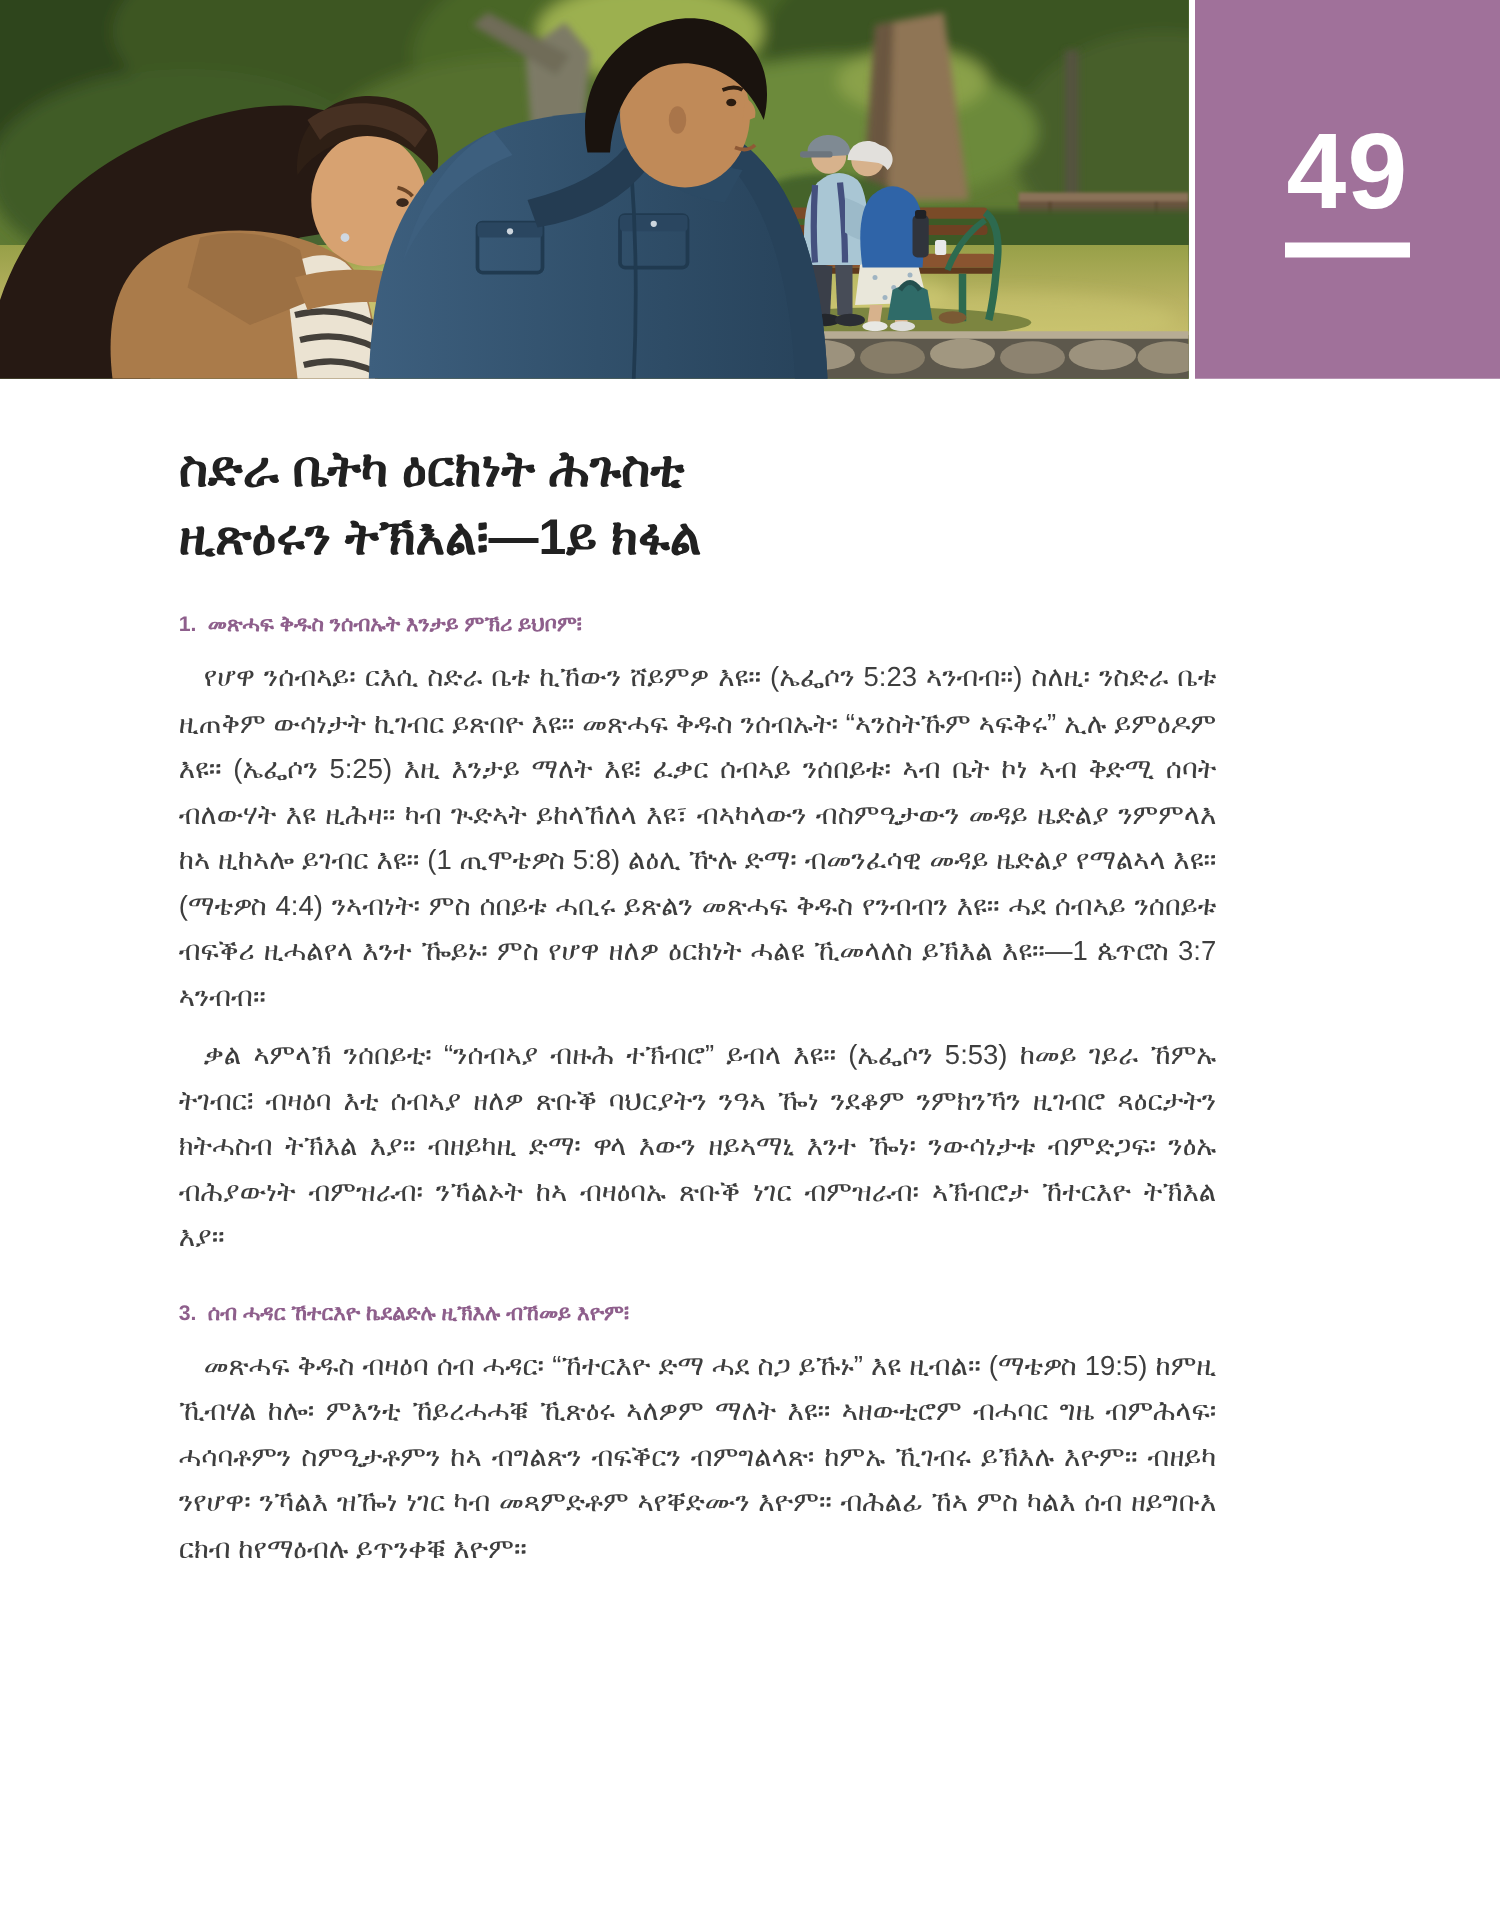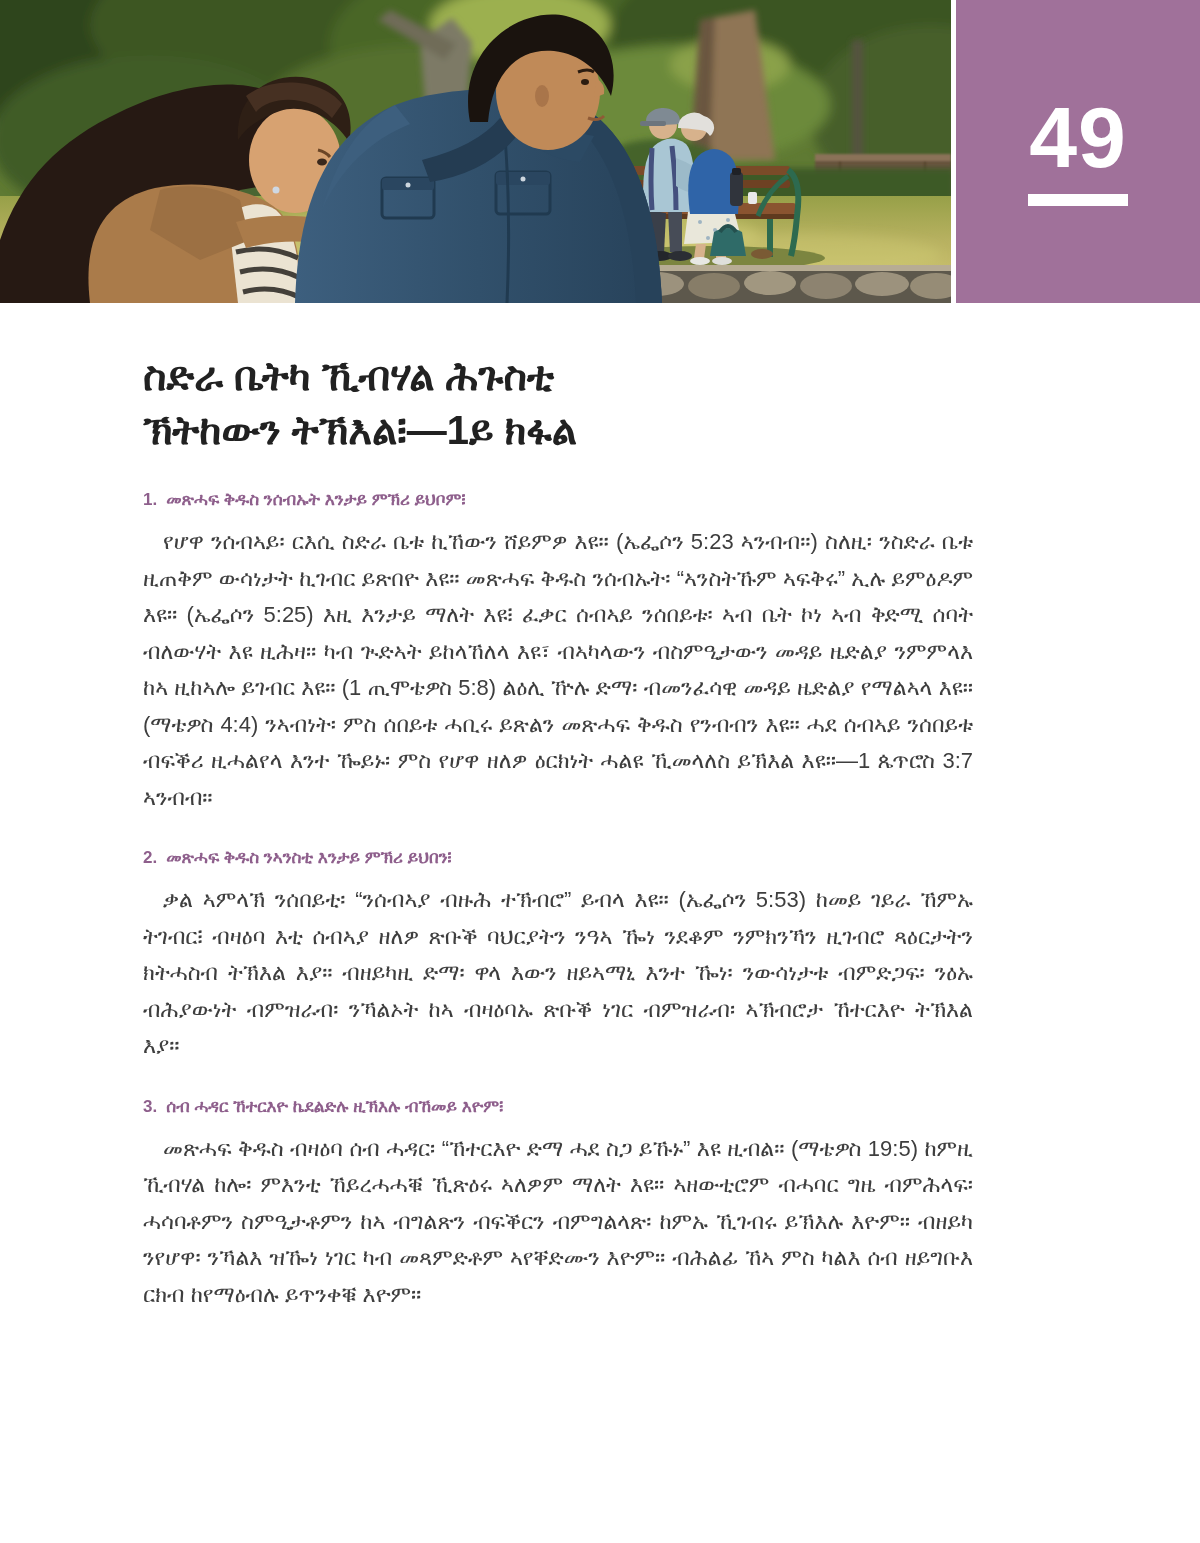--- a/index.html
+++ b/index.html
@@ -213,33 +213,32 @@
       </svg>
     </div>
 
     <div class="chapter-box">
       <div class="chapter-num">49</div>
       <div class="chapter-rule"></div>
     </div>
   </div>
 
   <h1 class="title">
-    <span>ስድራ ቤትካ ኺብሃል ሕጉስቲ</span>
-    <span>ኽትከውን ትኽእል፧—1ይ ክፋል</span>
+    <span>ስድራ ቤትካ ዕርክነት ሕጉስቲ</span>
+    <span>ዚጽዕሩን ትኽእል፧—1ይ ክፋል</span>
   </h1>
 
   <div class="content">
 
     <section>
       <h2 class="sec-h"><span class="sec-num">1.</span><span>መጽሓፍ ቅዱስ ንሰብኡት እንታይ ምኽሪ ይህቦም፧</span></h2>
       <p class="body-p"><span>የሆዋ ንሰብኣይ፡ ርእሲ ስድራ ቤቱ ኪኸውን ሸይምዎ እዩ። (ኤፌሶን 5:23 ኣንብብ።) ስለዚ፡ ንስድራ ቤቱ ዚጠቅም ውሳነታት ኪገብር ይጽበዮ እዩ። መጽሓፍ ቅዱስ ንሰብኡት፡ </span><span class="b">“ኣንስትኹም ኣፍቅሩ”</span><span> ኢሉ ይምዕዶም እዩ። (ኤፌሶን 5:25) እዚ እንታይ ማለት እዩ፧ ፈቃር ሰብኣይ ንሰበይቱ፡ ኣብ ቤት ኮነ ኣብ ቅድሚ ሰባት ብለውሃት እዩ ዚሕዛ። ካብ ጒድኣት ይከላኸለላ እዩ፣ ብኣካላውን ብስምዒታውን መዳይ ዜድልያ ንምምላእ ከኣ ዚከኣሎ ይገብር እዩ። (1 ጢሞቴዎስ 5:8) ልዕሊ ዅሉ ድማ፡ ብመንፈሳዊ መዳይ ዜድልያ የማልኣላ እዩ። (ማቴዎስ 4:4) ንኣብነት፡ ምስ ሰበይቱ ሓቢሩ ይጽልን መጽሓፍ ቅዱስ የንብብን እዩ። ሓደ ሰብኣይ ንሰበይቱ ብፍቕሪ ዚሓልየላ እንተ ዀይኑ፡ ምስ የሆዋ ዘለዎ ዕርክነት ሓልዩ ኺመላለስ ይኽእል እዩ።—1 ጴጥሮስ 3:7 ኣንብብ።</span></p>
     </section>
 
     <section>
-      <h2 class="sec-h"><span class="sec-num">2.</span><span>መጽሓፍ ቅዱስ ንኣንስቲ እንታይ ምኽሪ ይህበን፧</span></h2>
       <p class="body-p"><span>ቃል ኣምላኽ ንሰበይቲ፡ </span><span class="b">“ንሰብኣያ ብዙሕ ተኽብሮ”</span><span> ይብላ እዩ። (ኤፌሶን 5:53) ከመይ ገይራ ኸምኡ ትገብር፧ ብዛዕባ እቲ ሰብኣያ ዘለዎ ጽቡቕ ባህርያትን ንዓኣ ዀነ ንደቆም ንምክንኻን ዚገብሮ ጻዕርታትን ክትሓስብ ትኽእል እያ። ብዘይካዚ ድማ፡ ዋላ እውን ዘይኣማኒ እንተ ዀነ፡ ንውሳነታቱ ብምድጋፍ፡ ንዕኡ ብሕያውነት ብምዝራብ፡ ንኻልኦት ከኣ ብዛዕባኡ ጽቡቕ ነገር ብምዝራብ፡ ኣኽብሮታ ኸተርእዮ ትኽእል እያ።</span></p>
     </section>
 
     <section>
       <h2 class="sec-h"><span class="sec-num">3.</span><span>ሰብ ሓዳር ኸተርእዮ ኬደልድሉ ዚኽእሉ ብኸመይ እዮም፧</span></h2>
       <p class="body-p"><span>መጽሓፍ ቅዱስ ብዛዕባ ሰብ ሓዳር፡ </span><span class="b">“ኸተርእዮ ድማ ሓደ ስጋ ይኹኑ”</span><span> እዩ ዚብል። (ማቴዎስ 19:5) ከምዚ ኺብሃል ከሎ፡ ምእንቲ ኸይረሓሓቑ ኺጽዕሩ ኣለዎም ማለት እዩ። ኣዘውቲሮም ብሓባር ግዜ ብምሕላፍ፡ ሓሳባቶምን ስምዒታቶምን ከኣ ብግልጽን ብፍቕርን ብምግልላጽ፡ ከምኡ ኺገብሩ ይኽእሉ እዮም። ብዘይካ ንየሆዋ፡ ንኻልእ ዝዀነ ነገር ካብ መጻምድቶም ኣየቐድሙን እዮም። ብሕልፊ ኸኣ ምስ ካልእ ሰብ ዘይግቡእ ርክብ ከየማዕብሉ ይጥንቀቑ እዮም።</span></p>
     </section>
   </div>
 
 </div>

